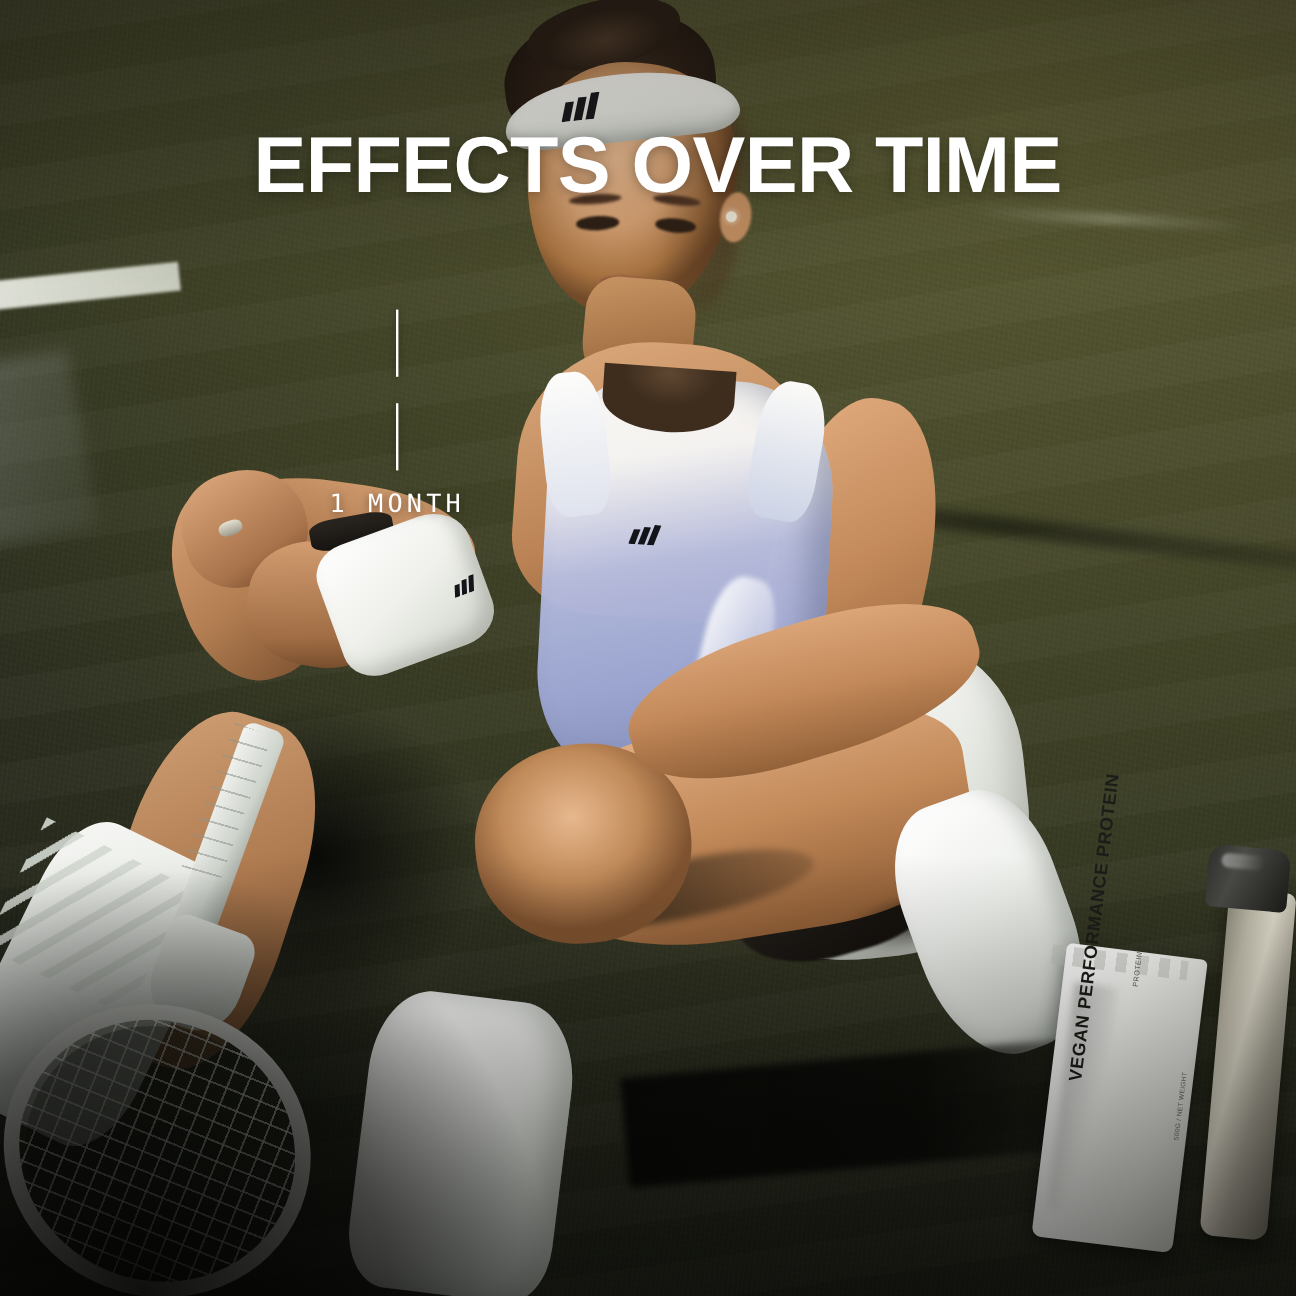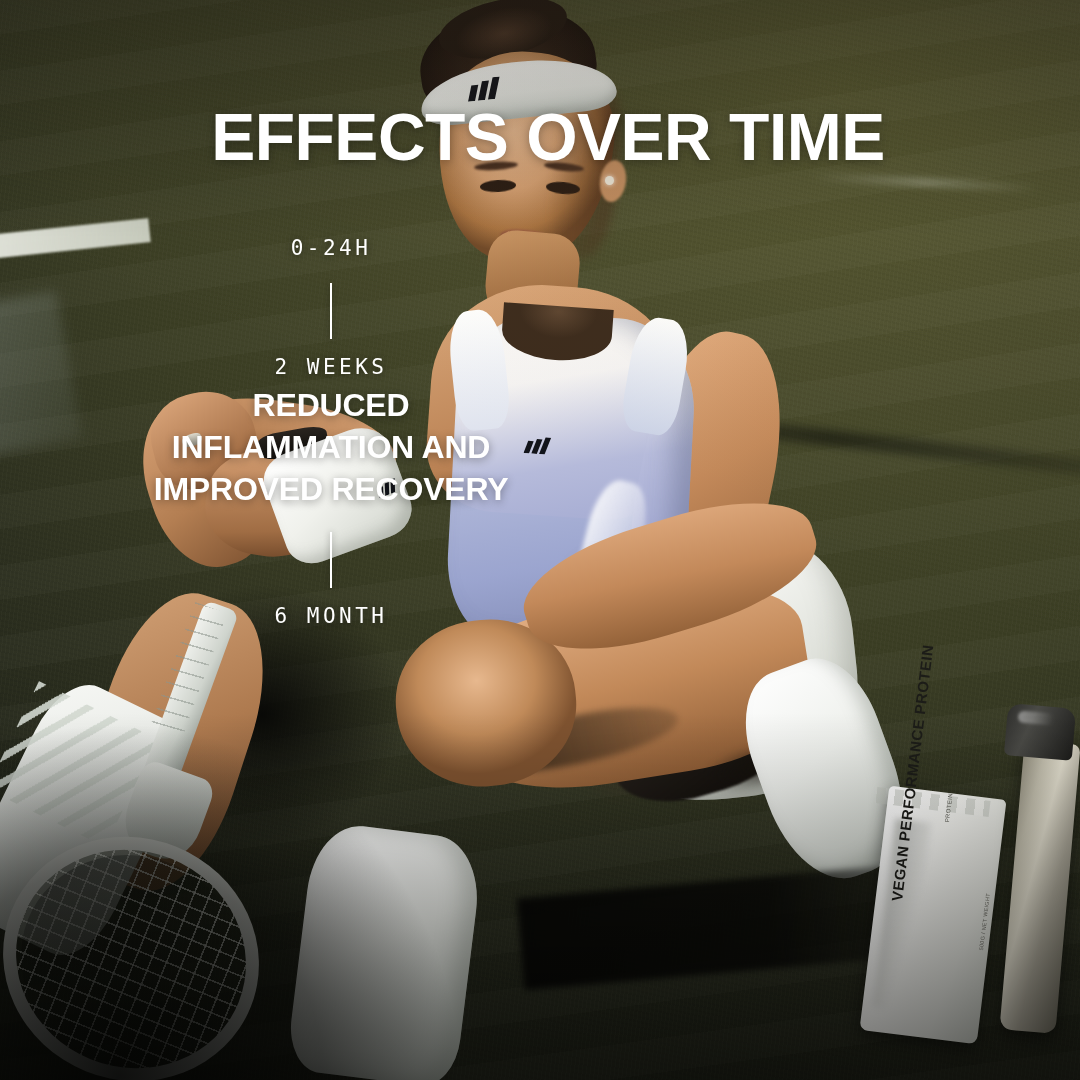--- a/index.html
+++ b/index.html
@@ -675,32 +675,27 @@
     <div class="layer photo-warm"></div>
   </div>
 
   <div class="overlay">
 
     <div class="title">EFFECTS OVER TIME</div>
 
     <div class="column">
 
       <div class="stage-block">
-        <div class="stage-time">0-24H</div>
       </div>
 
       <div class="divider"></div>
 
+
+      <div class="divider"></div>
+
       <div class="stage-block">
-        <div class="stage-time">2 WEEKS</div>
-        <div class="stage-desc">REDUCED INFLAMMATION AND IMPROVED RECOVERY</div>
-      </div>
-
-      <div class="divider"></div>
-
-      <div class="stage-block">
-        <div class="stage-time">6 MONTH</div>
+        <div class="stage-time">1 MONTH</div>
       </div>
 
     </div>
   </div>
 
 </div>
 
 </body></html>

